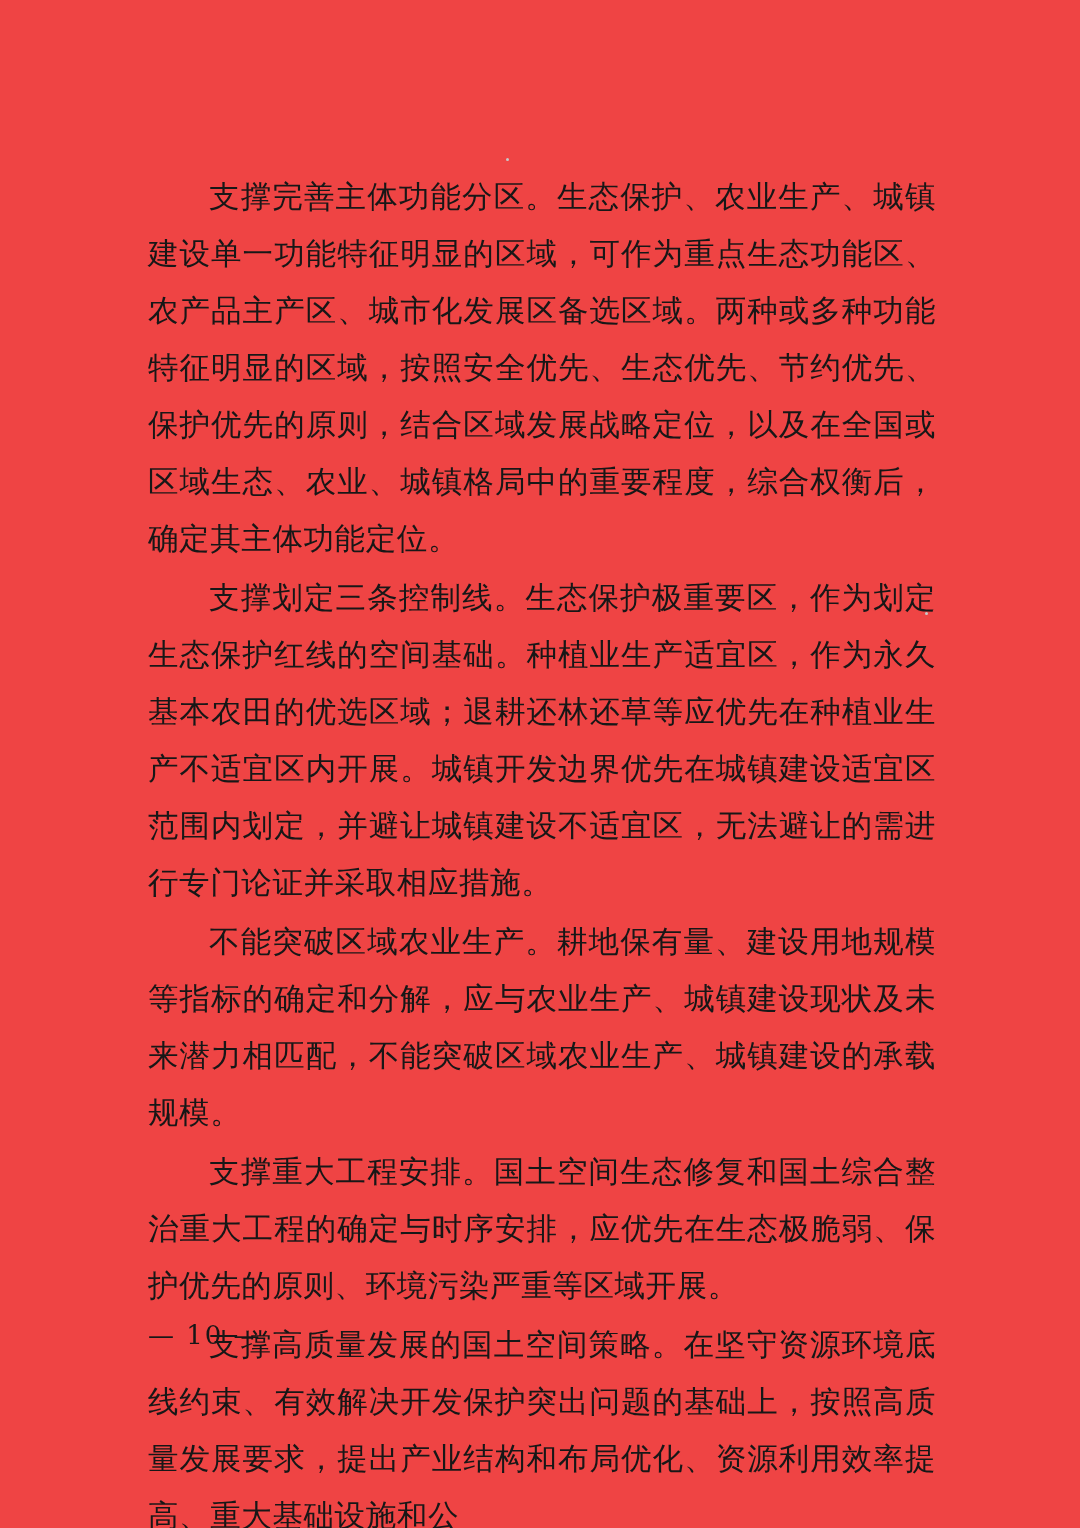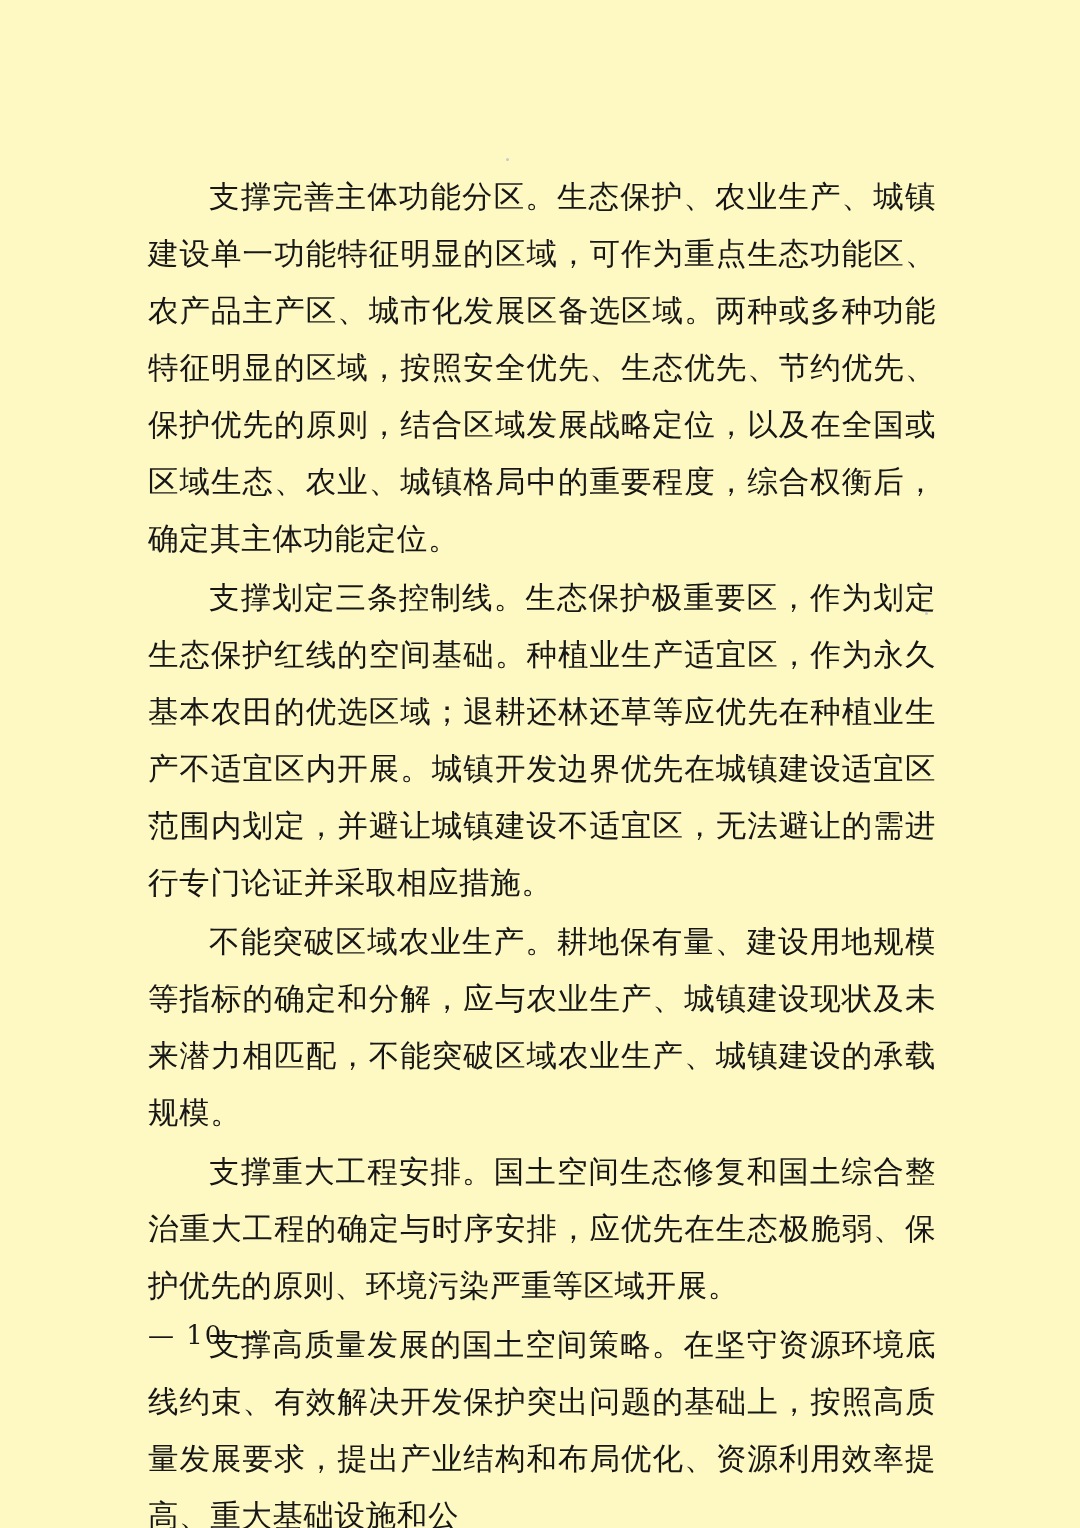--- a/index.html
+++ b/index.html
@@ -11,21 +11,21 @@
     width: 1080px;
     height: 1528px;
     overflow: hidden;
     font-family: "DejaVu Serif", "Liberation Serif", serif;
     color: #1a1a1a;
   }
   .page {
     position: relative;
     width: 1080px;
     height: 1528px;
-    background: #fef9c3;
+    background: #ef4444;
     box-sizing: border-box;
   }
   .doc-body {
     position: absolute;
     left: 148px;
     top: 168px;
     width: 788px;
   }
   .para {
     font-size: 30.5px;

